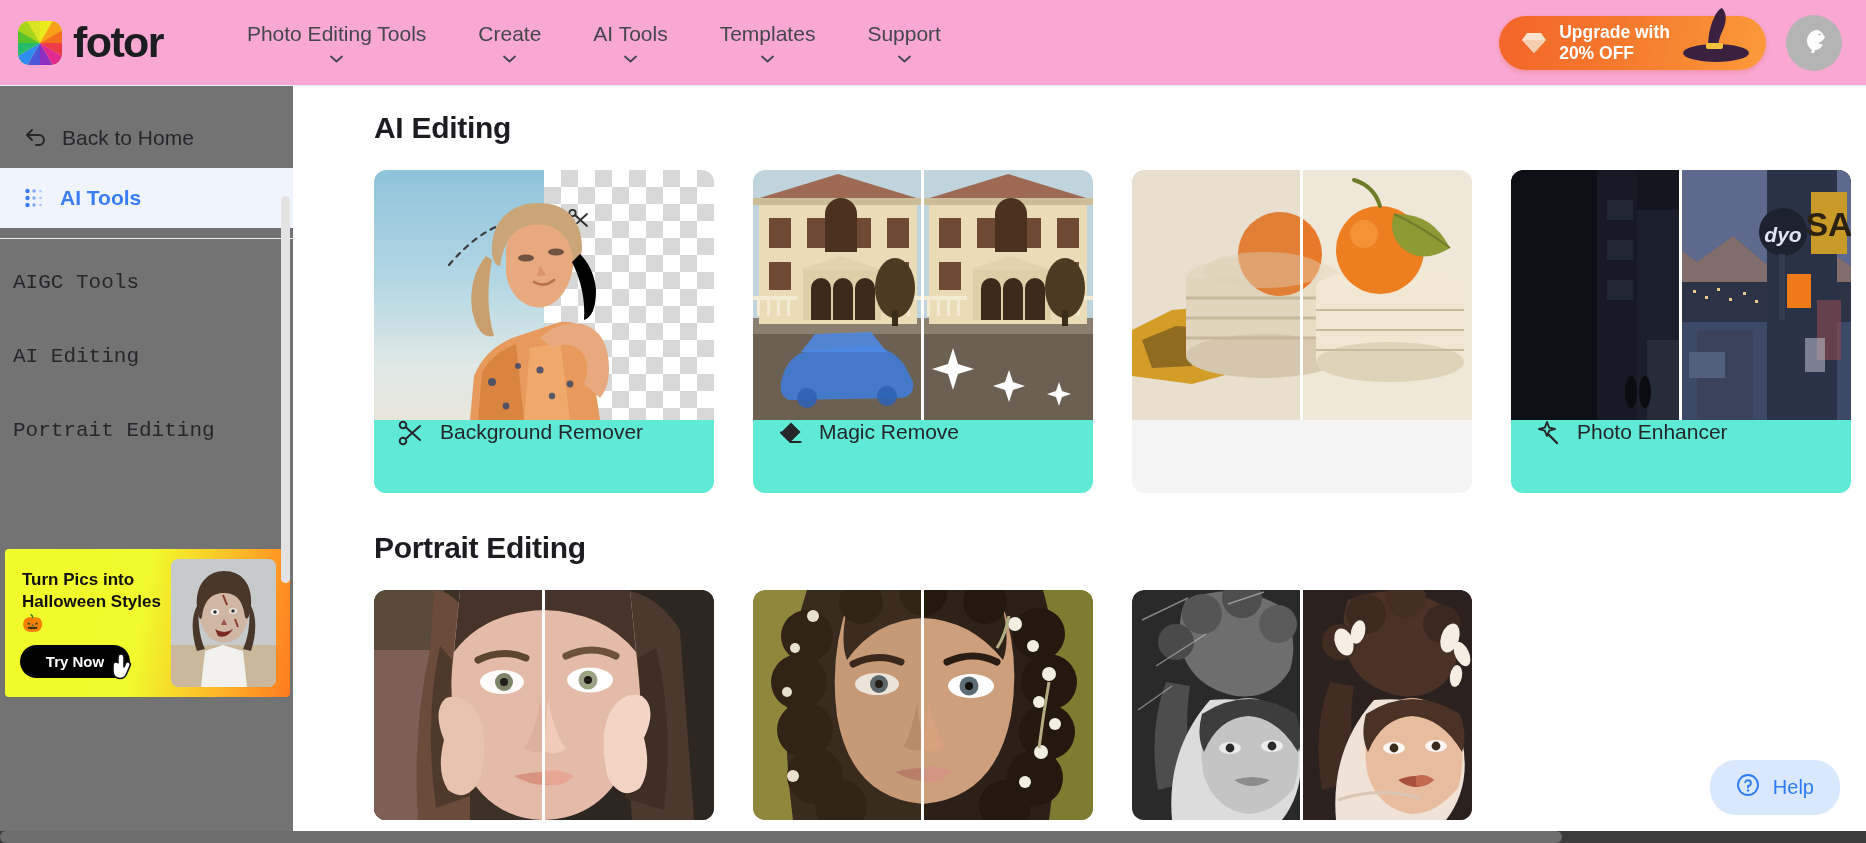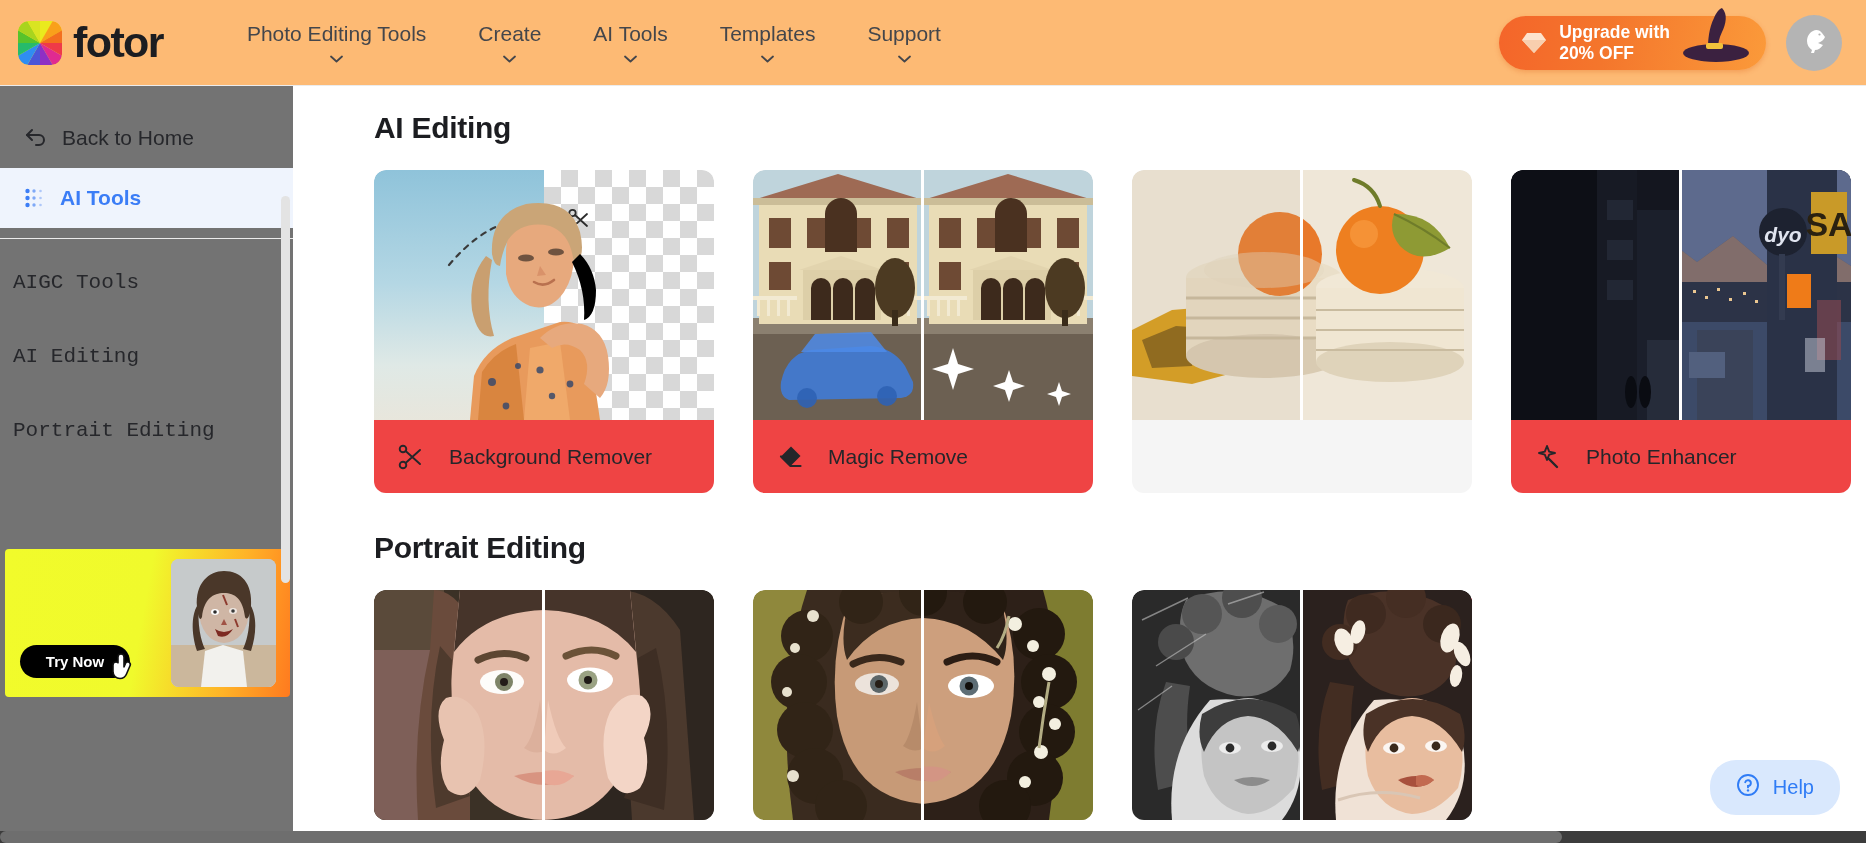--- a/index.html
+++ b/index.html
@@ -6,21 +6,21 @@
   html, body {
     width: 1866px; height: 843px;
     font-family: "Liberation Sans", sans-serif;
     background: #ffffff; overflow: hidden;
   }
   body { position: relative; }
 
   
   .header {
     position: absolute; top: 0; left: 0; width: 1866px; height: 86px;
-    background: #fdba74; border-bottom: 1px solid #ececec;
+    background: #f9a8d4; border-bottom: 1px solid #ececec;
     display: flex; align-items: center;
   }
   .logo-wrap { display: flex; align-items: center; margin-left: 18px; }
   .logo-mark {
     width: 44px; height: 44px; border-radius: 11px; overflow: hidden;
     position: relative; flex: none;
   }
   .logo-text {
     font-size: 43px; font-weight: 700; letter-spacing: -1.6px;
     color: #1c1d21; margin-left: 11px; line-height: 1;
@@ -122,22 +122,22 @@
   .card-row { display: flex; gap: 39px; }
   .card {
     width: 340px; border-radius: 12px; overflow: hidden; cursor: pointer;
     background: #f5f5f5; position: relative; flex: none;
   }
   .card-img {
     width: 340px; height: 250px; position: relative; overflow: hidden;
     border-radius: 12px 12px 0 0;
   }
   .card-foot {
-    height: 73px; display: flex; align-items: center; gap: 25px;
-    padding-left: 24px; background: #ef4444;
+    height: 73px; display: flex; align-items: flex-start; gap: 16px;
+    padding-left: 24px; background: #5eead4;
   }
   .card-foot .lbl { font-size: 21px; color: #25262a; }
   .card-ico { width: 26px; height: 26px; flex: none; }
   .badge-new {
     position: absolute; right: 0px; top: 8px; background: #fb3b5c; color: #fff;
     font-size: 16px; font-weight: 700; padding: 5px 13px;
     border-radius: 16px 0 0 16px; letter-spacing: .4px;
   }
   .half { position: absolute; top: 0; width: 50%; height: 100%; }
   .half.l { left: 0; } .half.r { left: 50%; }
@@ -305,20 +305,21 @@
     <span>AIGC Tools</span>
   </div>
   <div class="side-link">
     <span>AI Editing</span>
   </div>
   <div class="side-link">
     <span>Portrait Editing</span>
   </div>
 
   <div class="promo">
+    <div class="promo-text">Turn Pics into Halloween Styles 🎃</div>
     <div class="promo-btn">
       <span>Try Now</span>
     </div>
     <span class="promo-cursor">
       <svg width="30" height="32" viewBox="0 0 30 32">
         <path d="M9 4 C9 2.3 10.3 1 12 1 C13.7 1 15 2.3 15 4 V14 L16.5 10.5 C17.2 9 19 8.6 20.2 9.4 C21.3 10.2 21.6 11.6 21 12.8 L17.5 21 C16.4 23.7 14.2 25.5 11 25.5 C7 25.5 4 22.5 4 18.5 V12 C4 10.3 5.3 9 7 9 C7.8 9 8.5 9.3 9 9.8 Z" fill="#fff" stroke="#111" stroke-width="1.6" stroke-linejoin="round"></path>
       </svg>
     </span>
     <div class="promo-photo">
       <svg width="105" height="128" viewBox="0 0 105 128" preserveAspectRatio="none">

